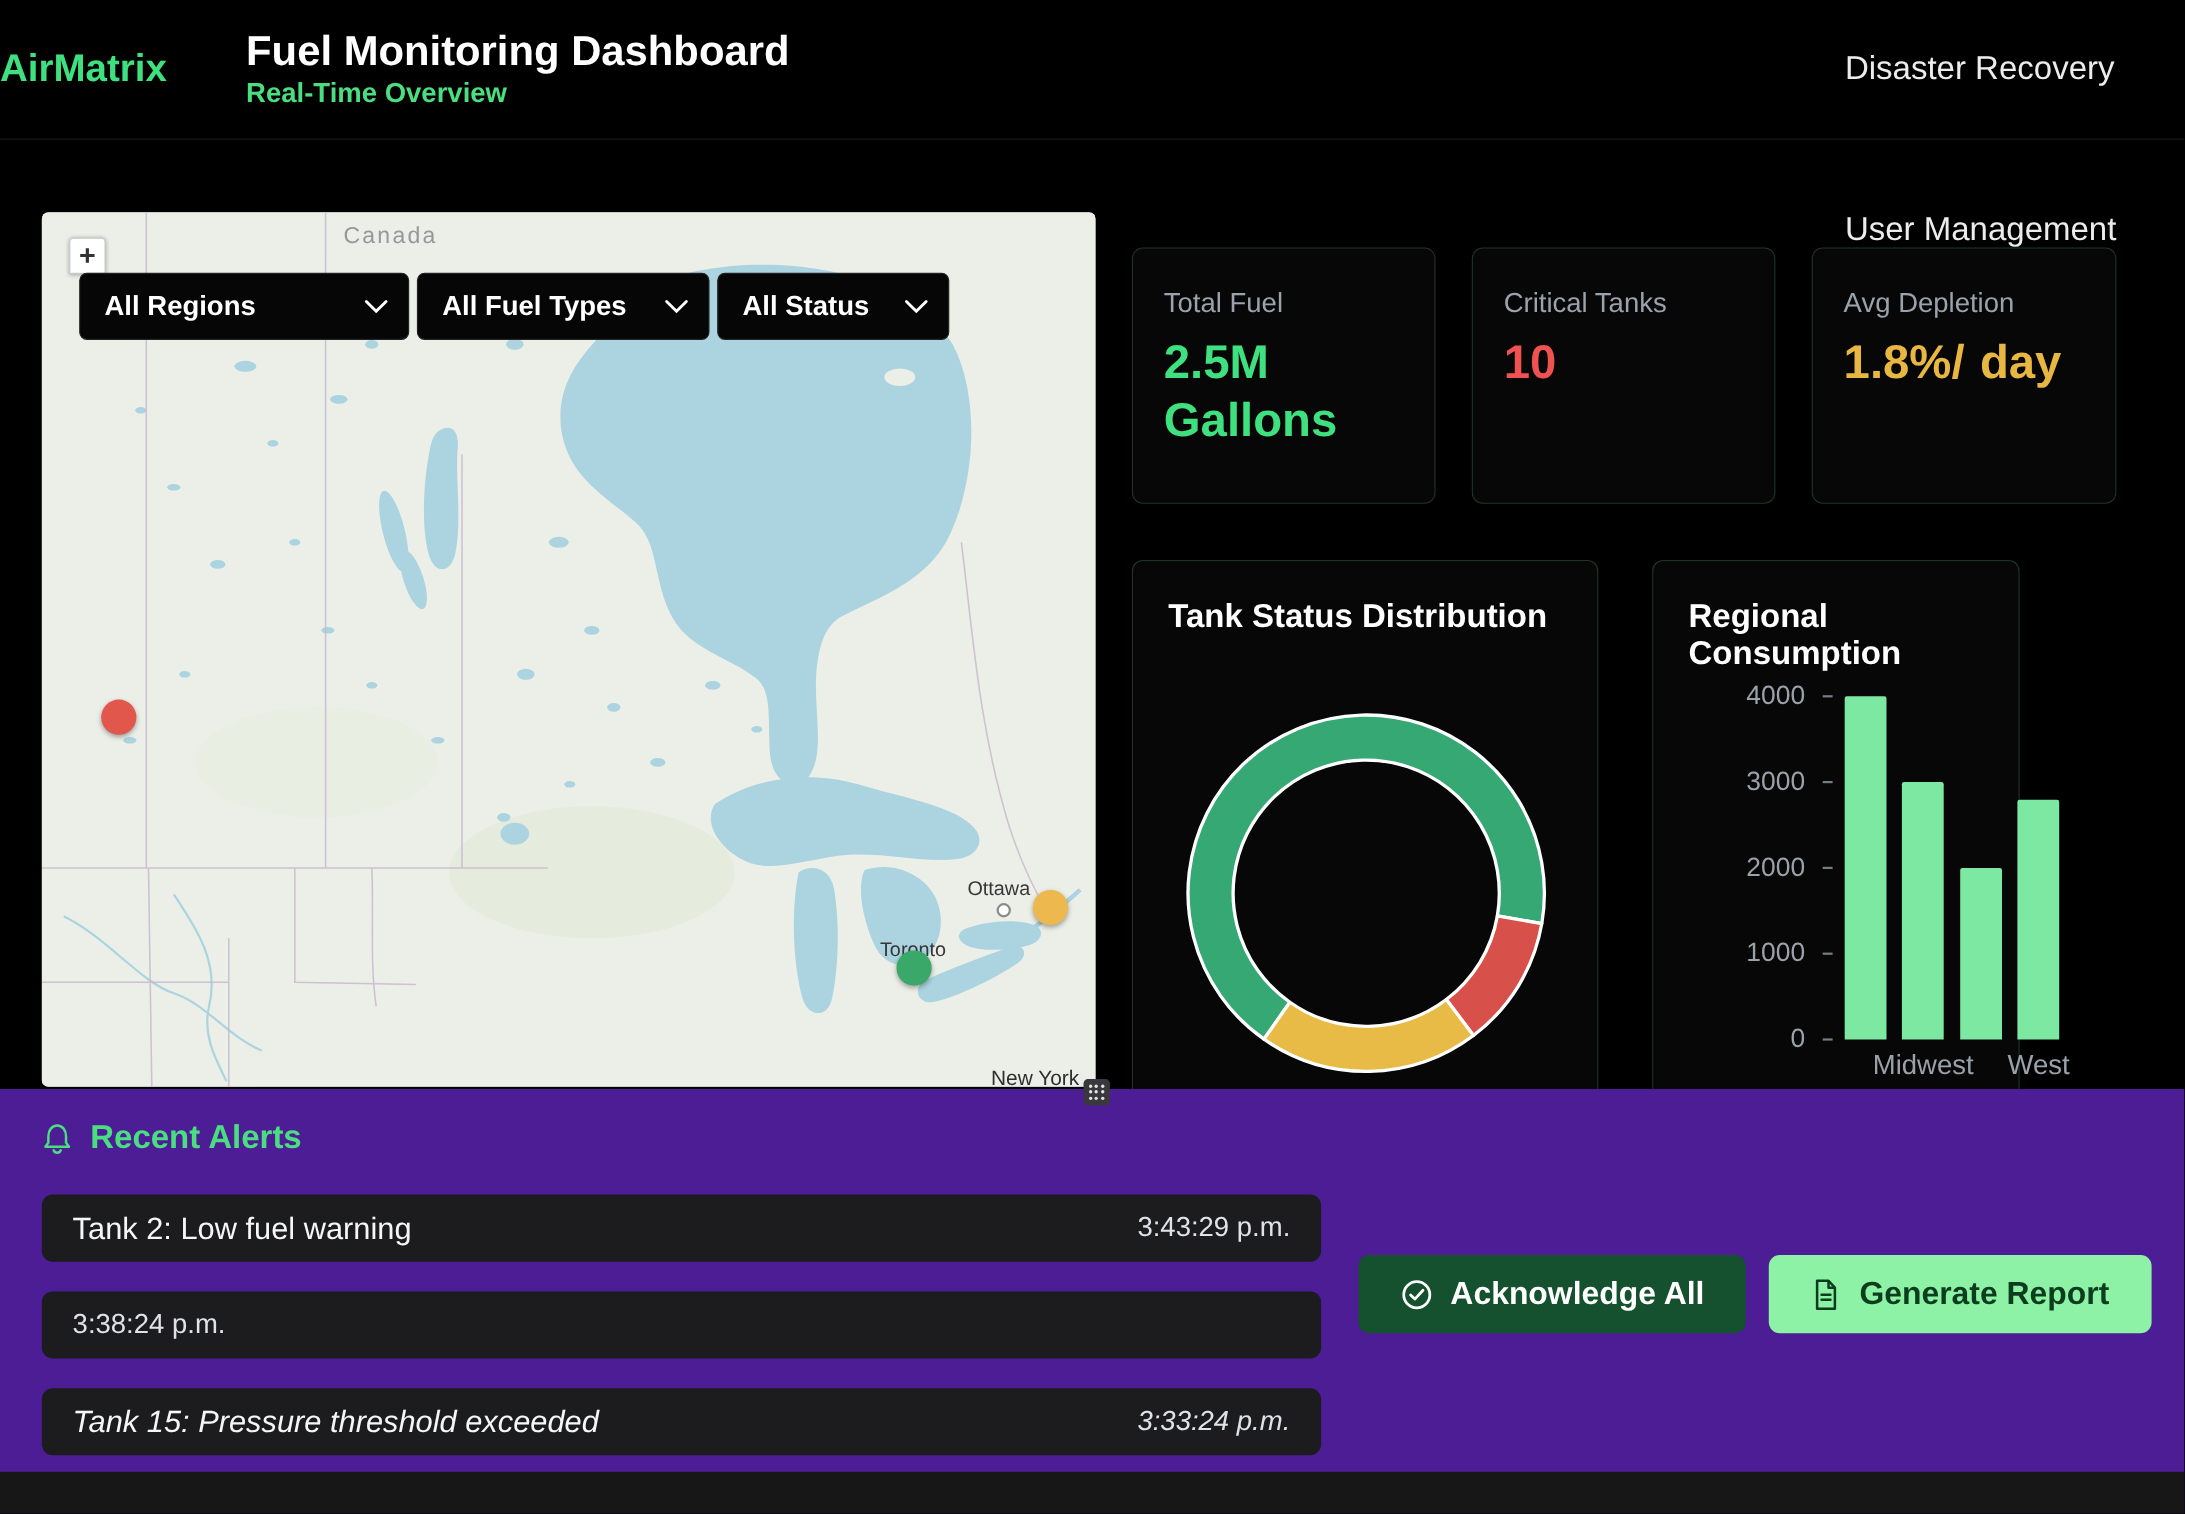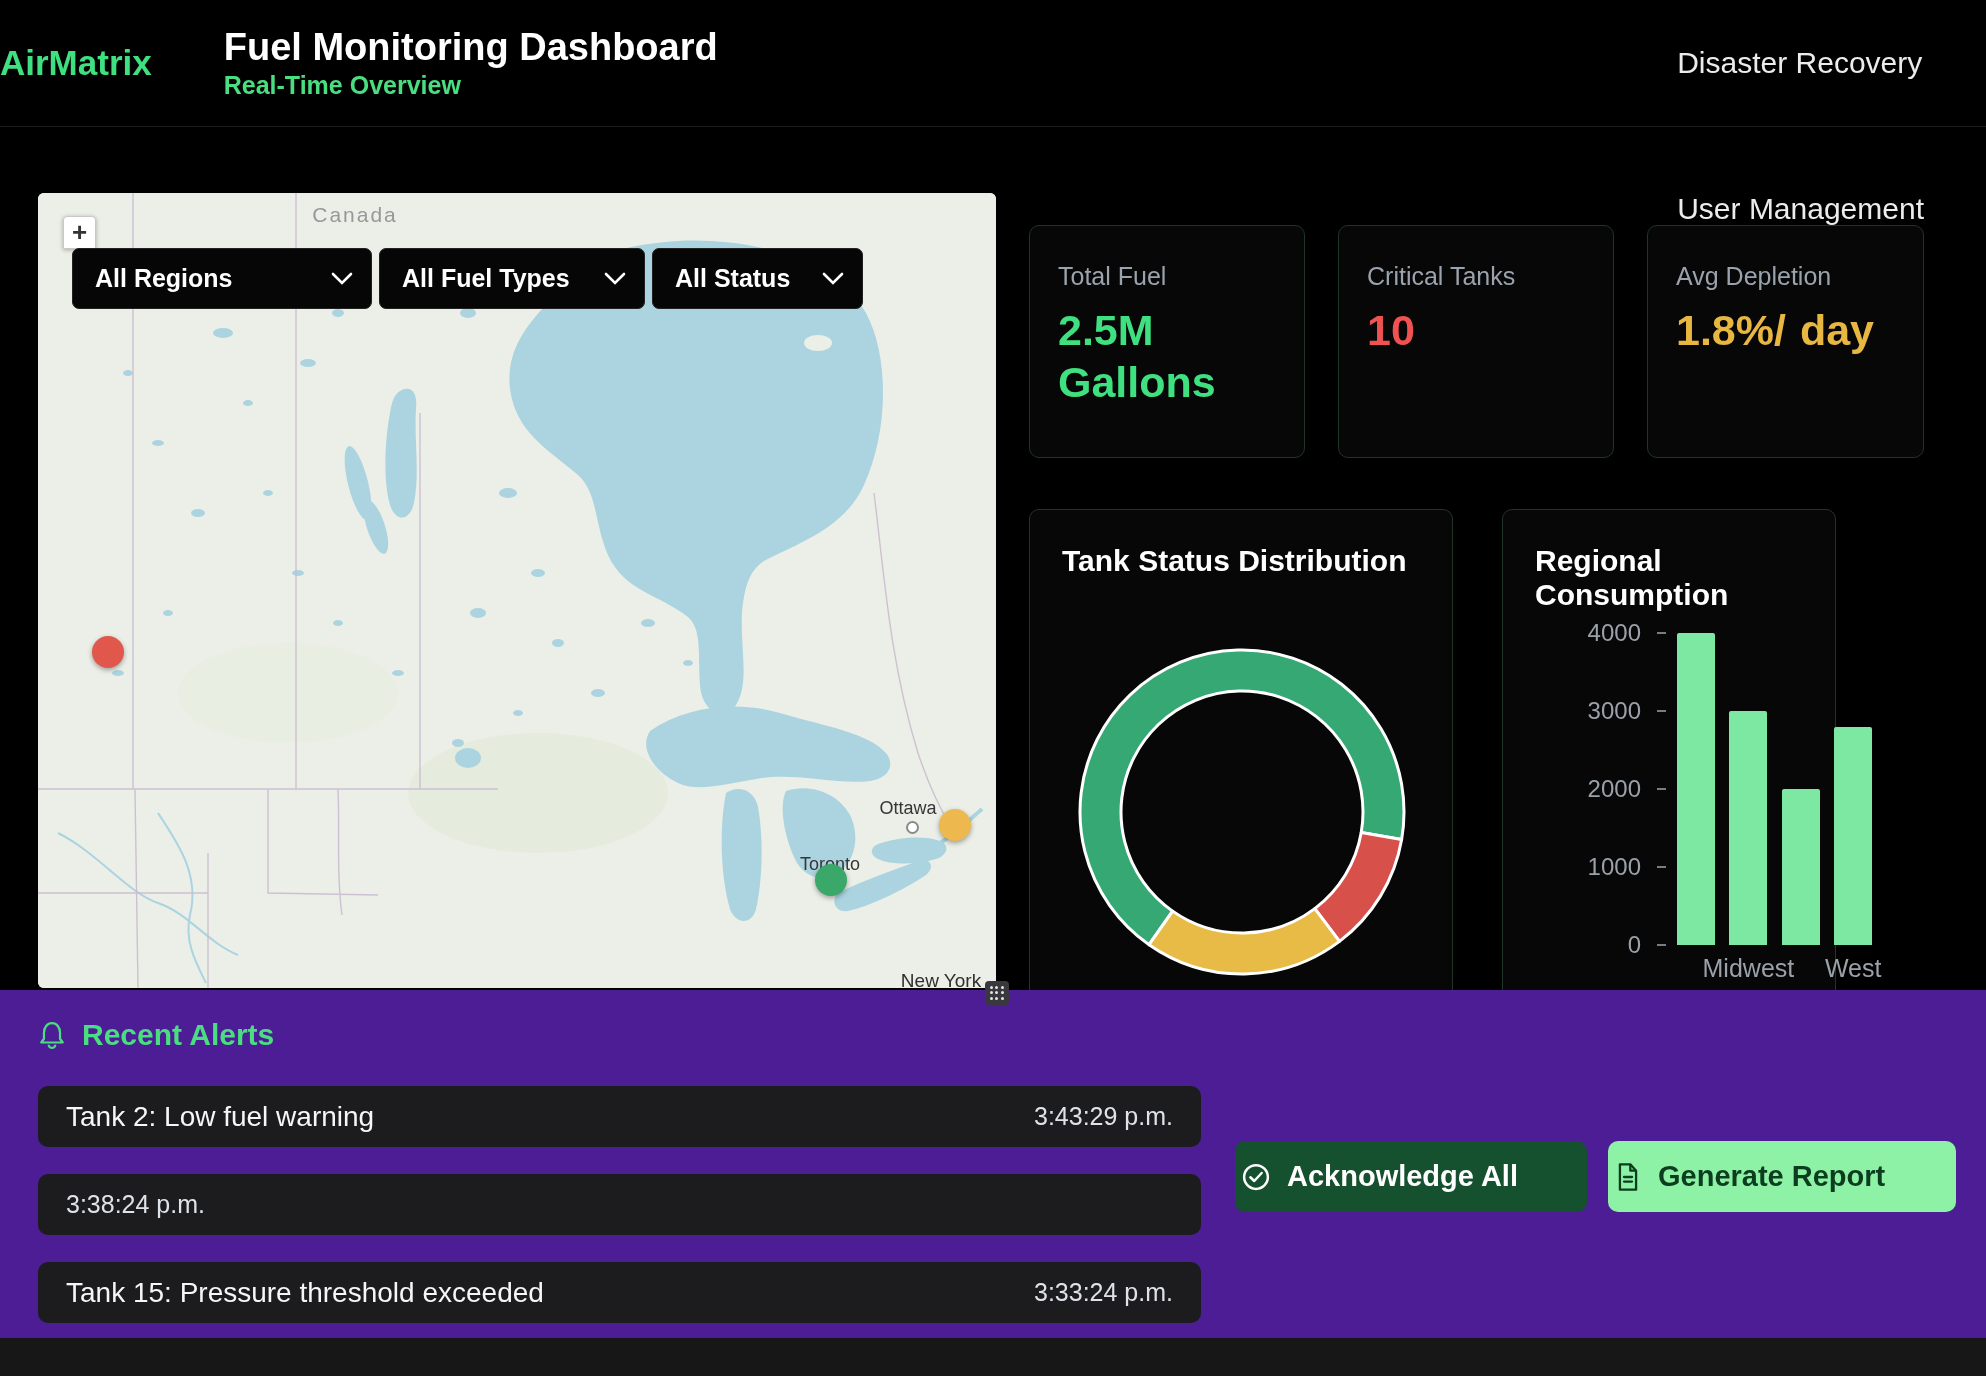--- a/index.html
+++ b/index.html
@@ -62,21 +62,21 @@
   
   .bottom-section{position:absolute;left:0;top:990px;width:100%;height:386px;background:#4c1d95;z-index:10;}
   .alerts-heading{position:absolute;left:38px;top:28px;display:flex;align-items:center;gap:16px;}
   .alerts-heading .txt{color:#4ade80;font-size:30px;font-weight:bold;}
   .alert-row{position:absolute;left:38px;width:1163px;height:61px;background:#1c1c1e;border-radius:10px;
              display:flex;align-items:center;justify-content:space-between;box-sizing:border-box;
              padding:0 28px;cursor:pointer;}
   .alert-msg{color:#f5f6f7;font-size:28px;}
   .alert-time{color:#dfe3e8;font-size:25px;}
   .btn{position:absolute;top:151px;height:71px;border:none;border-radius:10px;display:flex;align-items:center;
-       justify-content:flex-start;gap:16px;cursor:pointer;font-family:"Liberation Sans",sans-serif;}
+       justify-content:center;gap:16px;cursor:pointer;font-family:"Liberation Sans",sans-serif;}
   .btn-ack{left:1235px;width:352px;background:#15502f;}
   .btn-ack .lbl{color:#fff;font-size:29px;font-weight:bold;}
   .btn-report{left:1608px;width:348px;background:#8df2a6;}
   .btn-report .lbl{color:#0b3d1e;font-size:29px;font-weight:bold;}
   .footer-bar{position:absolute;left:0;top:348px;width:100%;height:38px;background:#171717;}
 </style>
 </head>
 <body>
 
 <div class="app">
@@ -271,21 +271,21 @@
       <span class="txt">Recent Alerts</span>
     </div>
 
     <div class="alert-row" style="top:96px;">
       <span class="alert-msg">Tank 2: Low fuel warning</span>
       <span class="alert-time">3:43:29 p.m.</span>
     </div>
     <div class="alert-row" style="top:184px;">
       <span class="alert-time">3:38:24 p.m.</span>
     </div>
-    <div class="alert-row" style="top:272px;">
+    <div class="alert-row" style="top:272px;font-style:italic;">
       <span class="alert-msg">Tank 15: Pressure threshold exceeded</span>
       <span class="alert-time">3:33:24 p.m.</span>
     </div>
 
     <button class="btn btn-ack">
       <svg width="30" height="30" viewBox="0 0 24 24">
         <circle cx="12" cy="12" r="9.5" fill="none" stroke="#fff" stroke-width="2"></circle>
         <path d="M7.5 12.2 L10.6 15.2 L16.5 8.8" fill="none" stroke="#fff" stroke-width="2" stroke-linecap="round" stroke-linejoin="round"></path>
       </svg>
       <span class="lbl">Acknowledge All</span>

